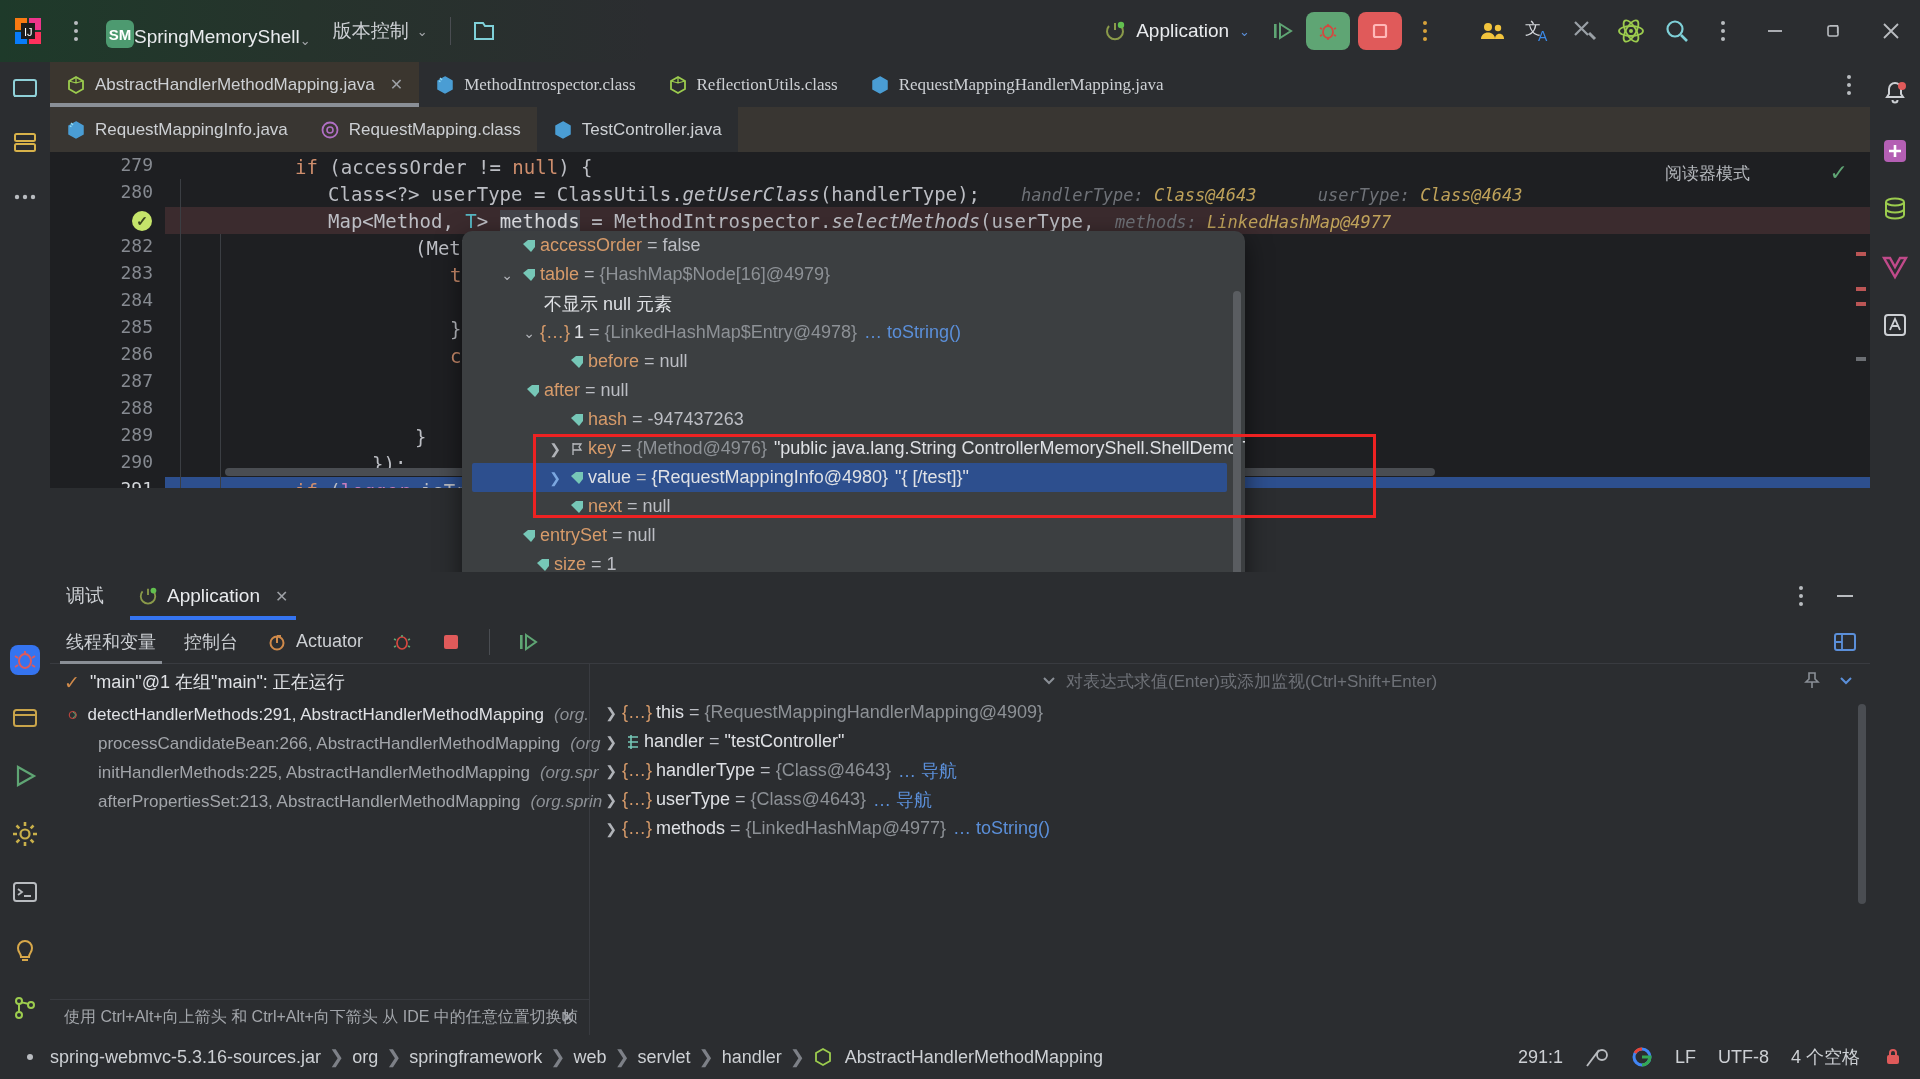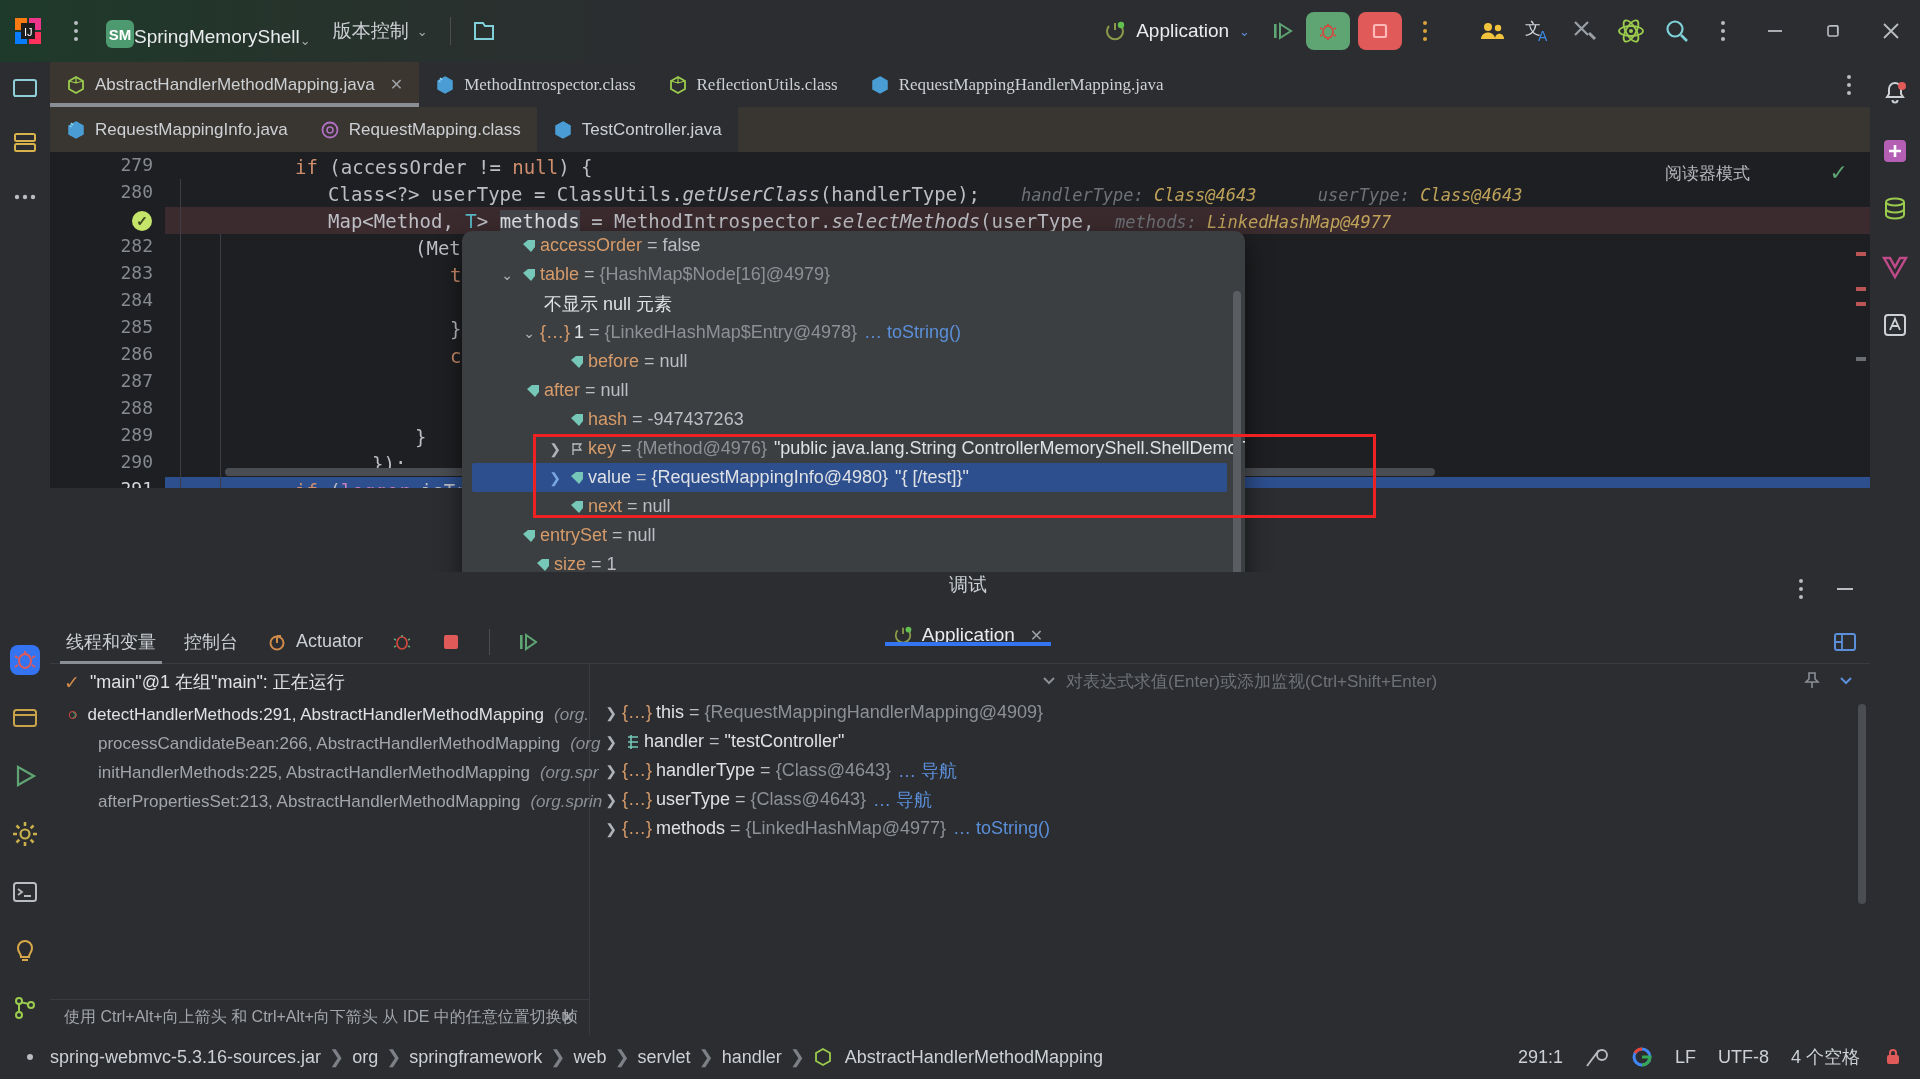--- a/index.html
+++ b/index.html
@@ -133,21 +133,21 @@
   .n-braces { color: #d79b6a; }
   .pfoot { position: absolute; left: 0; right: 0; bottom: 0; height: 40px; display: flex; align-items: center; padding-left: 8px; gap: 22px; font-size: 17px; }
   .pfoot .lnk { color: #5b8fd9; cursor: pointer; }
   .pfoot .key { color: #b5b8bd; }
   .pscroll { position: absolute; right: 4px; top: 60px; width: 8px; height: 290px; background: #5a5d61; border-radius: 4px; }
   .pscroll-h { position: absolute; left: 8px; bottom: 44px; width: 636px; height: 7px; background: #5a5d61; border-radius: 4px; }
   .redbox { position: absolute; left: 533px; top: 434px; width: 843px; height: 84px; border: 3px solid #ee2222; pointer-events: none; z-index: 60; }
 
   
   .debugwin { position: absolute; left: 50px; right: 50px; top: 572px; bottom: 44px; background: #2b2d30; }
-  .dw-head { display: flex; align-items: center; height: 48px; padding-left: 16px; gap: 26px; position: relative; flex-direction: column; }
+  .dw-head { display: flex; align-items: center; height: 48px; padding-left: 16px; gap: 26px; position: relative; }
   .dw-title { font-size: 19px; color: #cdd0d4; }
   .dw-tab { display: flex; align-items: center; gap: 9px; height: 48px; padding: 0 8px; position: relative; cursor: pointer; }
   .dw-tab .lbl { font-size: 19px; color: #e9ebee; }
   .dw-tab.active::after { content: ""; position: absolute; left: 0; right: 0; bottom: 0; height: 4px; background: #3574f0; }
   .dw-x { color: #9da0a5; font-size: 16px; margin-left: 6px; }
   .dw-right { position: absolute; right: 8px; display: flex; align-items: center; gap: 10px; }
   .dw-sub { display: flex; align-items: center; height: 44px; padding-left: 16px; gap: 28px; border-bottom: 1px solid #393b40; position: relative; }
   .dw-sub .st { font-size: 18px; color: #cdd0d4; cursor: pointer; position: relative; height: 44px; display: flex; align-items: center; gap: 8px; }
   .dw-sub .st.active::after { content: ""; position: absolute; left: -6px; right: -6px; bottom: 0; height: 3px; background: #8a8f96; }
   .dw-body { position: absolute; left: 0; right: 0; top: 92px; bottom: 0; display: flex; }

